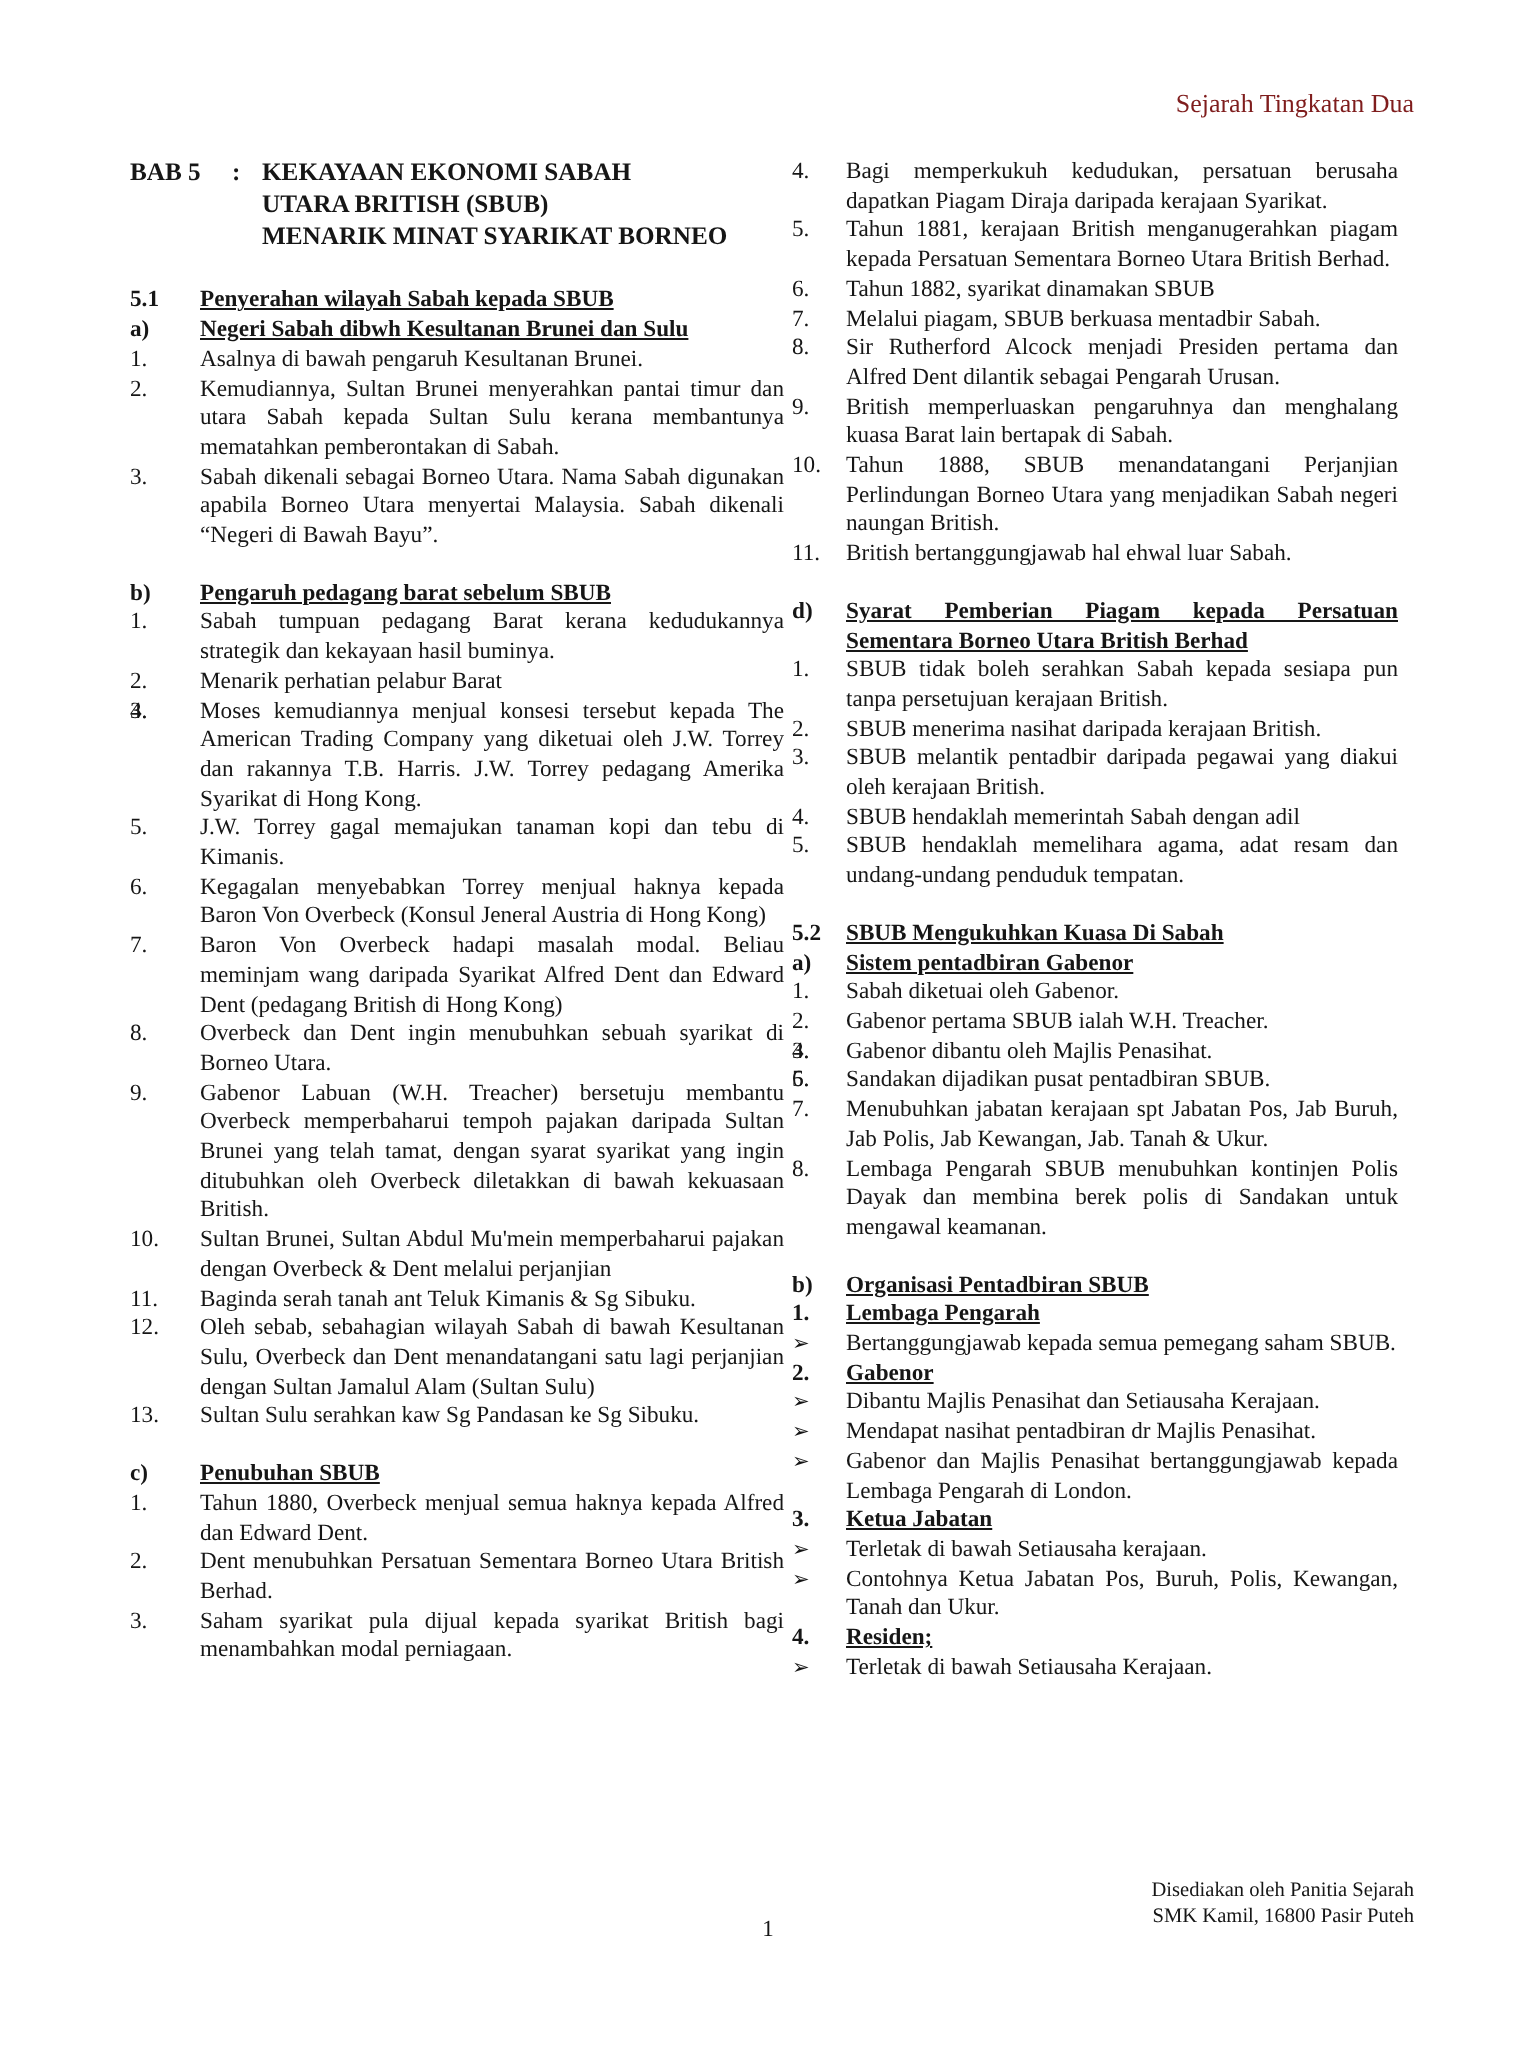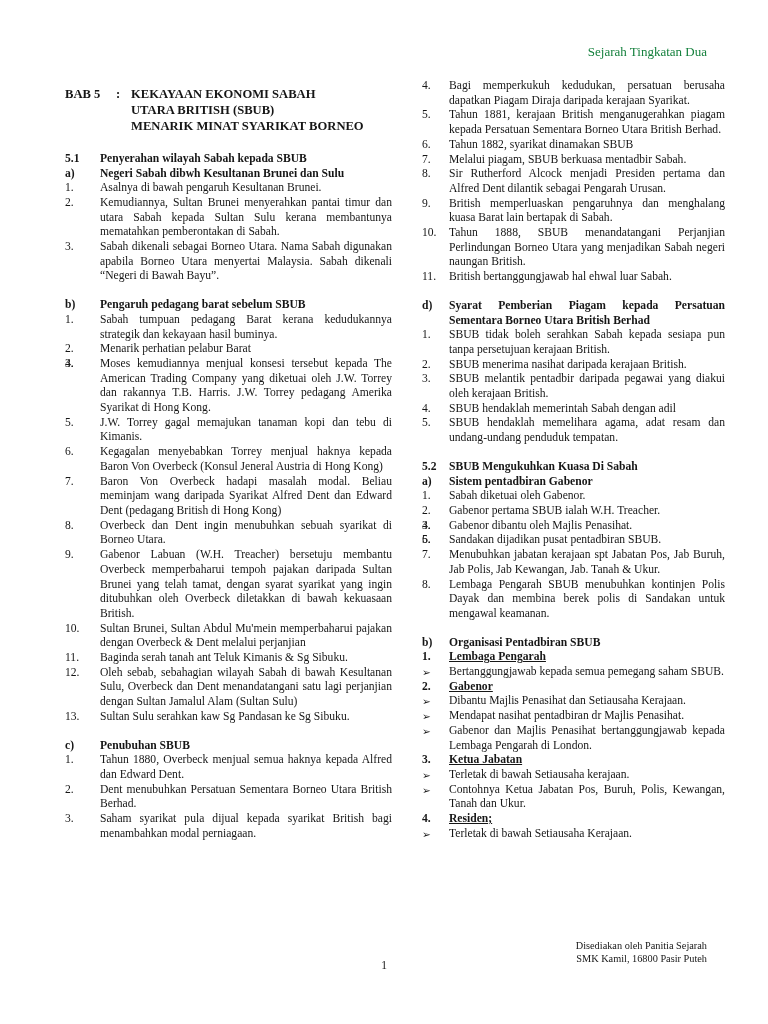--- a/index.html
+++ b/index.html
@@ -6,46 +6,46 @@
   .page{
     position:relative;
     width:768px;height:1024px;
     background:#ffffff;
     color:#161616;
     font-family:"Liberation Serif", serif;
     overflow:hidden;
   }
   .running-header{
     position:absolute;top:44px;right:61px;
-    font-size:13px;line-height:15px;color:#15803d;
+    font-size:13px;line-height:15px;color:#7f1d1d;
   }
   .content{
     position:absolute;top:79px;left:65px;
-    display:flex;gap:30px;align-items:flex-end;
+    display:flex;gap:4px;
   }
   .col{font-size:11.6px;line-height:14.7px;}
   .col0{width:327px;}
   .col1{width:303px;}
 
   .chapter{
     display:flex;font-weight:700;
     font-size:12.6px;line-height:15.8px;
     margin-bottom:17px;
   }
   .ch-label{width:51px;flex:none;}
   .ch-colon{width:15px;flex:none;}
   .ch-lines{flex:1;}
 
   .item{position:relative;text-align:justify;}
   .col0 .item{padding-left:35px;}
   .col1 .item{padding-left:27px;}
   .item>.lbl{position:absolute;left:0;top:0;white-space:nowrap;}
 
   .heading{font-weight:700;}
-  .heading .txt{}
+  .heading .txt{text-decoration:underline;}
 
   .bold-item{font-weight:700;}
   .bold-item .txt{text-decoration:underline;}
 
   .arrow-item>.lbl{font-size:10.5px;top:1px;}
 
   .gap{height:14px;}
 
   .page-number{
     position:absolute;bottom:53px;left:0;right:0;

